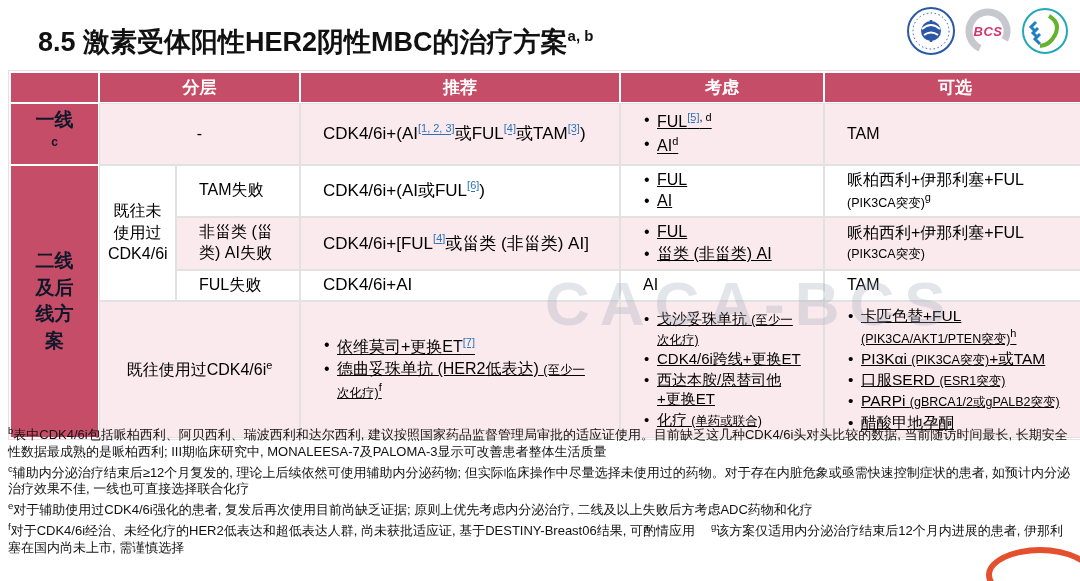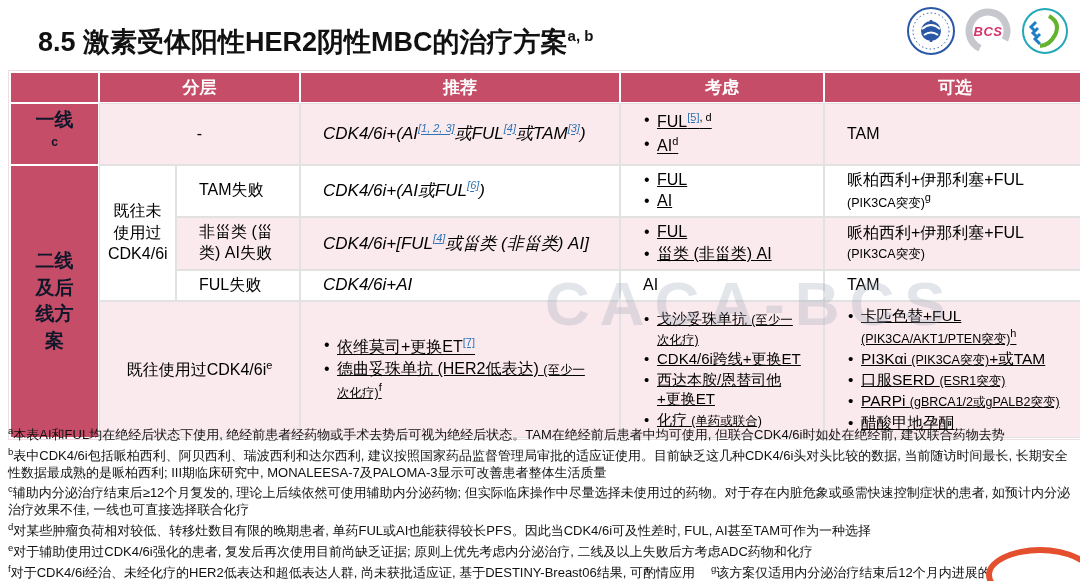--- a/index.html
+++ b/index.html
@@ -25,21 +25,21 @@
   tr.h0{height:28px;} tr.r1{height:52px;} tr.r2{height:47px;} tr.r3{height:47px;}
   tr.r4{height:29px;} tr.r5{height:127px;}
   th.pink{background:var(--accent,#C64D67);color:#fff;font-size:17px;font-weight:bold;text-align:center;}
   td.rowlabel{background:var(--accent,#C64D67);color:#0f172a;font-size:19px;font-weight:bold;
               text-align:center;line-height:1.4;padding:2px 6px;}
   td.rowlabel sup{font-size:12px;}
   td.p{background:var(--lightpink,#FAE9ED);}
   td.w{background:#fff;}
   td.body{box-shadow:0 0 0 1px #e2e2e2;font-size:16px;}
   td.c{text-align:center;}
-  td.rec{font-size:17px;font-style:italic;}
+  td.rec{font-size:17px;}
   td.strat{font-size:16px;}
   .groupcell{text-align:center;font-size:16px;line-height:1.35;padding:14px 8px !important;}
   sup.ref{color:var(--link,#2E74B5);text-decoration:underline;font-size:11px;cursor:pointer;}
   sup.s{font-size:11px;}
   .sm{font-size:12.5px;}
   ul.blist{list-style:none;margin:0;padding:0;}
   ul.blist li{position:relative;padding-left:14px;margin:1px 0;line-height:1.3;text-decoration:underline;}
   ul.blist li::before{content:"•";position:absolute;left:1px;top:0;}
   td.consider5 ul.blist li{font-size:15px;}
   td.opt5 ul.blist li{font-size:15.5px;}
@@ -176,23 +176,21 @@
           <li><span>口服SERD </span><span class="sm">(ESR1突变)</span></li>
           <li><span>PARPi </span><span class="sm">(gBRCA1/2或gPALB2突变)</span></li>
           <li><span>醋酸甲地孕酮</span></li>
         </ul>
       </td>
     </tr>
   </tbody>
     </table>
 
   <div class="footnotes">
-    <p><sup>a</sup><span>本表AI和FUL均在绝经后状态下使用, 绝经前患者经药物或手术去势后可视为绝经后状态。TAM在绝经前后患者中均可使用, 但联合CDK4/6i时如处在绝经前, 建议联合药物去势</span></p>
     <p><sup>b</sup><span>表中CDK4/6i包括哌柏西利、阿贝西利、瑞波西利和达尔西利, 建议按照国家药品监督管理局审批的适应证使用。目前缺乏这几种CDK4/6i头对头比较的数据, 当前随访时间最长, 长期安全性数据最成熟的是哌柏西利; III期临床研究中, MONALEESA-7及PALOMA-3显示可改善患者整体生活质量</span></p>
     <p><sup>c</sup><span>辅助内分泌治疗结束后≥12个月复发的, 理论上后续依然可使用辅助内分泌药物; 但实际临床操作中尽量选择未使用过的药物。对于存在内脏危象或亟需快速控制症状的患者, 如预计内分泌治疗效果不佳, 一线也可直接选择联合化疗</span></p>
-    <p><sup>d</sup><span>对某些肿瘤负荷相对较低、转移灶数目有限的晚期患者, 单药FUL或AI也能获得较长PFS。因此当CDK4/6i可及性差时, FUL, AI甚至TAM可作为一种选择</span></p>
     <p><sup>e</sup><span>对于辅助使用过CDK4/6i强化的患者, 复发后再次使用目前尚缺乏证据; 原则上优先考虑内分泌治疗, 二线及以上失败后方考虑ADC药物和化疗</span></p>
     <p><sup>f</sup><span>对于CDK4/6i经治、未经化疗的HER2低表达和超低表达人群, 尚未获批适应证, 基于DESTINY-Breast06结果, 可酌情应用</span><sup class="gap">g</sup><span>该方案仅适用内分泌治疗结束后12个月内进展的患者, 伊那利塞在国内尚未上市, 需谨慎选择</span></p>
   </div>
 
   <div class="watermark">CACA-BCS</div>
   <div class="corner-arc"></div>
 </div>
 
 </body></html>

